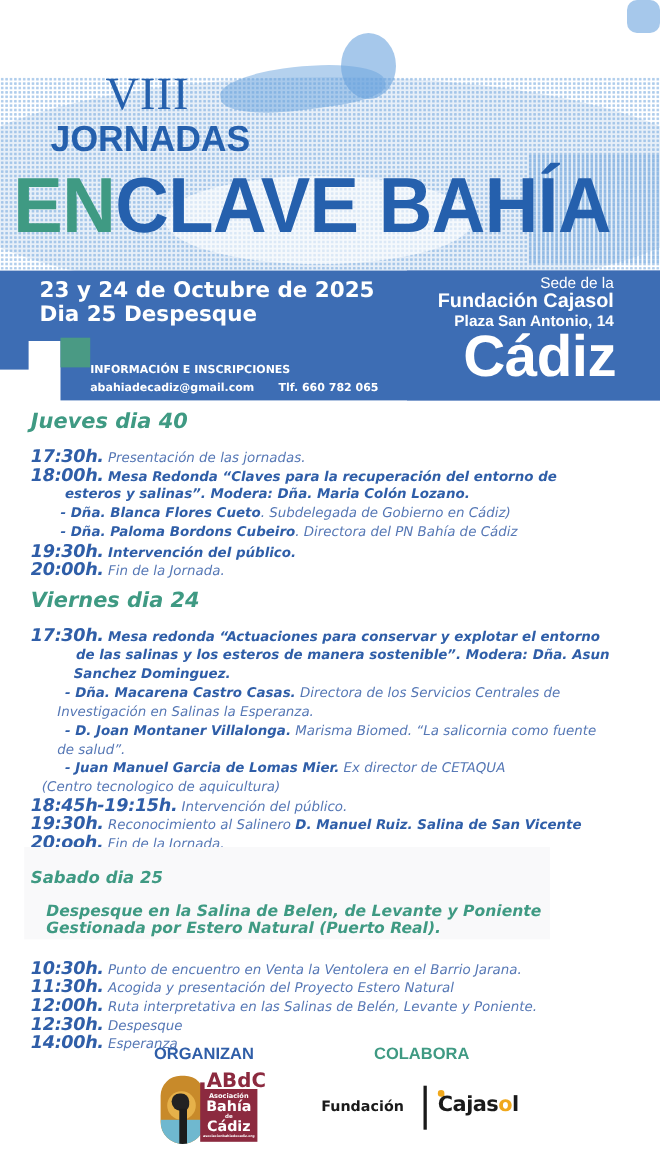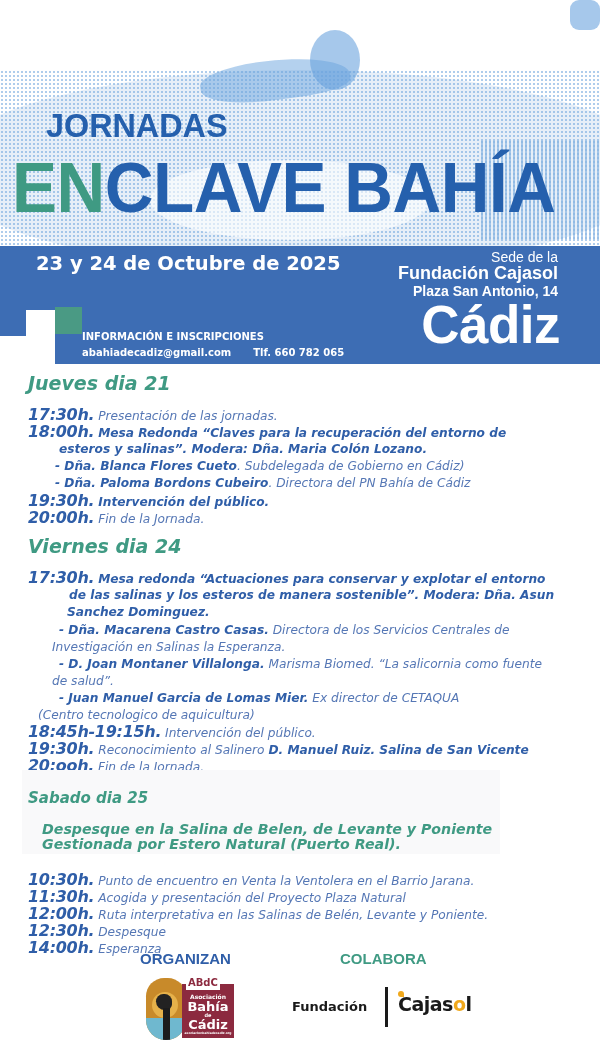--- a/index.html
+++ b/index.html
@@ -50,21 +50,21 @@
   .org-title { position: absolute; left: 140px; top: 950px; font-family: "Liberation Sans", sans-serif; font-weight: bold; font-size: 15px; color: #2f5ea8; }
   .col-title { position: absolute; left: 340px; top: 950px; font-family: "Liberation Sans", sans-serif; font-weight: bold; font-size: 15px; color: #3f9a83; }
 
   .abdc { position: absolute; left: 146px; top: 976px; width: 88px; height: 64px; }
   .jar { position: absolute; left: 0; top: 2px; width: 40px; height: 62px; border-radius: 20px 20px 22px 22px; overflow: hidden; background: #c88a2a; }
   .jar .sea { position: absolute; left: 0; bottom: 0; width: 100%; height: 22px; background: #6fb8cf; }
   .jar .sun { position: absolute; left: 6px; top: 14px; width: 26px; height: 26px; border-radius: 50%; background: #e6b14a; }
   .jar .post { position: absolute; left: 17px; top: 30px; width: 7px; height: 32px; background: #1c1c1c; }
   .jar .bird { position: absolute; left: 10px; top: 16px; width: 16px; height: 16px; border-radius: 50% 50% 40% 60%; background: #222; }
   .abdc-box { position: absolute; left: 36px; top: 8px; width: 52px; height: 54px; background: #8c2a3f; color: #ffffff; font-family: "DejaVu Sans", sans-serif; font-weight: bold; text-align: center; }
-  .abdc-head { position: absolute; left: 40px; top: 0; font-family: "DejaVu Sans", sans-serif; font-weight: bold; font-size: 10px; color: #8c2a3f; background: #ffffff; padding: 0 2px; line-height: 14px; }
+  .abdc-head { position: absolute; left: 40px; top: 0; font-family: "DejaVu Sans", sans-serif; font-weight: bold; font-size: 18px; color: #8c2a3f; background: #ffffff; padding: 0 2px; line-height: 14px; }
   .abdc-box .l1 { font-size: 6px; margin-top: 9px; line-height: 7px; }
   .abdc-box .l2 { font-size: 13px; line-height: 13px; }
   .abdc-box .l3 { font-size: 5px; line-height: 5px; }
   .abdc-box .l4 { font-size: 13px; line-height: 13px; }
   .abdc-box .l5 { font-size: 3px; line-height: 5px; }
 
   .fc-fund { position: absolute; left: 292px; top: 999px; font-family: "DejaVu Sans", sans-serif; font-weight: bold; font-size: 13px; color: #1a1a1a; }
   .fc-bar { position: absolute; left: 385px; top: 987px; width: 3px; height: 40px; background: #1a1a1a; }
   .fc-caja { position: absolute; left: 398px; top: 993px; font-family: "DejaVu Sans", sans-serif; font-weight: bold; font-size: 19px; color: #1a1a1a; letter-spacing: -0.5px; }
   .fc-caja .o { color: #f0a81c; }
@@ -75,47 +75,49 @@
 
 <div class="hero">
   <div class="wash" style="left:-60px;top:70px;width:720px;height:200px;background:#e7eff8;"></div>
   <div class="dots" style="left:0;top:70px;width:600px;height:175px;"></div>
   <div class="solid" style="left:200px;top:60px;width:150px;height:40px;border-radius:40% 60% 30% 50%;transform:rotate(-8deg);opacity:.5;"></div>
   <div class="solid" style="left:310px;top:30px;width:50px;height:60px;border-radius:50%;opacity:.6;"></div>
   <div class="solid" style="left:570px;top:0;width:30px;height:30px;border-radius:30%;opacity:.6;"></div>
   <div class="dots" style="left:480px;top:140px;width:120px;height:100px;opacity:.7;"></div>
   <div class="wash" style="left:150px;top:160px;width:280px;height:80px;background:rgba(255,255,255,.6);"></div>
 
+  <div class="viii">VIII</div>
   <div class="jornadas">JORNADAS</div>
   <div class="enclave"><span class="en">EN</span><span>CLAVE BAHÍA</span></div>
 </div>
 
 <div class="banner-top"></div>
 <div class="banner-left-notch"></div>
 <div class="banner-bottom"></div>
 <div class="banner-rightcol"></div>
 <div class="green-square"></div>
 
 <div class="dates">
   <div>23 y 24 de Octubre de 2025</div>
+  <div>Dia 25 Despesque</div>
 </div>
 
 <div class="info-title">INFORMACIÓN E INSCRIPCIONES</div>
 <div class="info-line">
   <span>abahiadecadiz@gmail.com</span><span class="tel">Tlf. 660 782 065</span>
 </div>
 
 <div class="venue">
   <div class="sede">Sede de la</div>
   <div class="fund">Fundación Cajasol</div>
   <div class="plaza">Plaza San Antonio, 14</div>
   <div class="city">Cádiz</div>
 </div>
 
-<div class="day-title" style="left:28px;top:372px;font-size:19px;">Jueves dia 21</div>
+<div class="day-title" style="left:28px;top:372px;font-size:19px;">Jueves dia 40</div>
 
 <div class="row" style="top:407px;">
   <span class="t">17:30h.</span>
   <span class="i">Presentación de las jornadas.</span>
 </div>
 <div class="row" style="top:424px;">
   <span class="t">18:00h.</span>
   <span class="b">Mesa Redonda “Claves para la recuperación del entorno de</span>
 </div>
 <div class="cont" style="left:38px;top:442px;">
@@ -183,21 +185,21 @@
 <div class="day-title" style="left:28px;top:789px;font-size:15px;">Sabado dia 25</div>
 <div class="sat-desc" style="top:822px;">Despesque en la Salina de Belen, de Levante y Poniente</div>
 <div class="sat-desc" style="top:837px;">Gestionada por Estero Natural (Puerto Real).</div>
 
 <div class="row" style="top:872px;">
   <span class="t">10:30h.</span>
   <span class="i">Punto de encuentro en Venta la Ventolera en el Barrio Jarana.</span>
 </div>
 <div class="row" style="top:889px;">
   <span class="t">11:30h.</span>
-  <span class="i">Acogida y presentación del Proyecto Plaza Natural</span>
+  <span class="i">Acogida y presentación del Proyecto Estero Natural</span>
 </div>
 <div class="row" style="top:906px;">
   <span class="t">12:00h.</span>
   <span class="i">Ruta interpretativa en las Salinas de Belén, Levante y Poniente.</span>
 </div>
 <div class="row" style="top:923px;">
   <span class="t">12:30h.</span>
   <span class="i">Despesque</span>
 </div>
 <div class="row" style="top:940px;">

